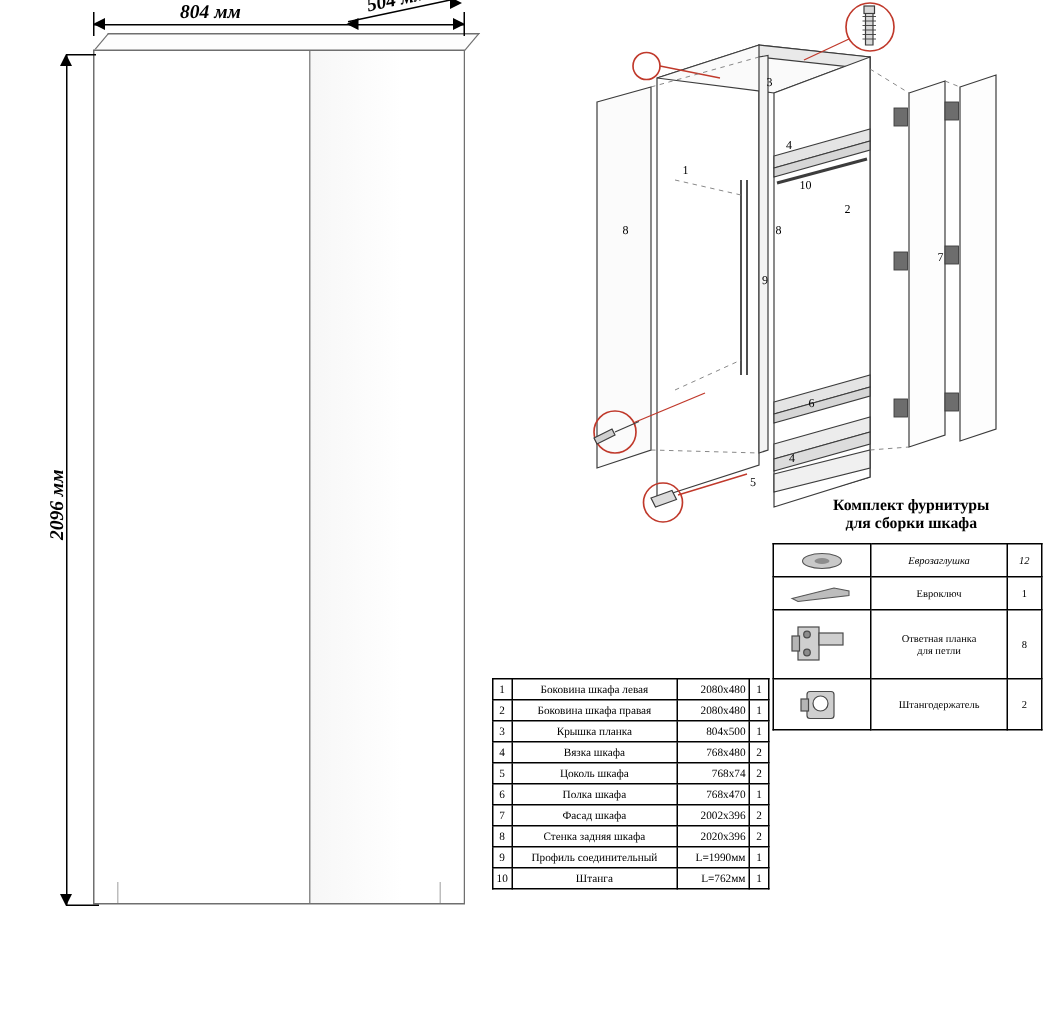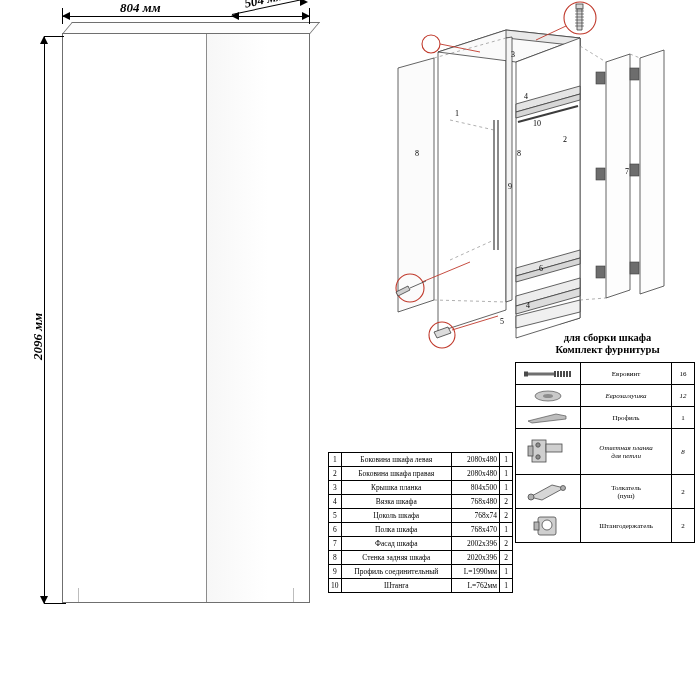--- a/index.html
+++ b/index.html
@@ -296,103 +296,71 @@
     <tr>
       <td class="pt-num">10</td>
       <td class="pt-name">Штанга</td>
       <td class="pt-size">L=762мм</td>
       <td class="pt-qty">1</td>
     </tr>
   </tbody>
 </table>
 
 <div id="fittings-title">
+  <div>Комплект фурнитуры</div>
   <div>для сборки шкафа</div>
-  <div>Комплект фурнитуры</div>
 </div>
 
 <table id="fittings-table">
   <tbody>
 
-    <tr style="height:22px;">
-      <td class="ft-icon">
-        <svg width="52" height="12" viewBox="0 0 52 12">
-          <rect x="2" y="3.5" width="4" height="5" fill="#4a4a4a"></rect>
-          <rect x="6" y="4.5" width="26" height="3" fill="#6f6f6f"></rect>
-          <g fill="#4a4a4a">
-            <rect x="32" y="3" width="2" height="6"></rect>
-              <rect x="35" y="3" width="2" height="6"></rect>
-            <rect x="38" y="3" width="2" height="6"></rect>
-              <rect x="41" y="3" width="2" height="6"></rect>
-            <rect x="44" y="3" width="2" height="6"></rect>
-              <rect x="47" y="3" width="2" height="6"></rect>
-          </g>
-        </svg>
-      </td>
-      <td class="ft-name">Евровинт</td>
-      <td class="ft-qty">16</td>
-    </tr>
 
     <tr style="height:22px;font-style:italic;">
       <td class="ft-icon">
         <svg width="52" height="14" viewBox="0 0 52 14">
           <ellipse cx="26" cy="7" rx="13" ry="5" fill="#c9c9c9" stroke="#555" stroke-width="0.7"></ellipse>
           <ellipse cx="26" cy="7" rx="5" ry="2" fill="#8d8d8d"></ellipse>
         </svg>
       </td>
       <td class="ft-name">Еврозаглушка</td>
       <td class="ft-qty">12</td>
     </tr>
 
     <tr style="height:22px;">
       <td class="ft-icon">
         <svg width="52" height="14" viewBox="0 0 52 14">
           <path d="M6 10 L34 3 L44 5 L44 8 L10 12 Z" fill="#bdbdbd" stroke="#555" stroke-width="0.7"></path>
         </svg>
       </td>
-      <td class="ft-name">Профиль</td>
+      <td class="ft-name">Евроключ</td>
       <td class="ft-qty">1</td>
     </tr>
 
 
 
-    <tr style="height:46px;font-style:italic;">
+    <tr style="height:46px;">
       <td class="ft-icon">
         <svg width="52" height="40" viewBox="0 0 52 40">
           <g stroke="#4a4a4a" stroke-width="0.8" fill="#cfcfcf">
             <rect x="10" y="8" width="14" height="22"></rect>
             <rect x="24" y="12" width="16" height="8"></rect>
             <circle cx="16" cy="13" r="2.2" fill="#8c8c8c"></circle>
             <circle cx="16" cy="25" r="2.2" fill="#8c8c8c"></circle>
             <rect x="6" y="14" width="5" height="10" fill="#b5b5b5"></rect>
           </g>
         </svg>
       </td>
       <td class="ft-name" style="white-space:pre-line;">Ответная планка
 для петли</td>
       <td class="ft-qty">8</td>
     </tr>
 
 
 
 
-    <tr style="height:34px;">
-      <td class="ft-icon">
-        <svg width="52" height="26" viewBox="0 0 52 26">
-          <g stroke="#4a4a4a" stroke-width="0.8" fill="#d6d6d6">
-            <path d="M8 18 L30 6 L42 9 L20 21 Z"></path>
-            <ellipse cx="9" cy="18" rx="3" ry="3" fill="#b0b0b0"></ellipse>
-            <ellipse cx="41" cy="9" rx="2.5" ry="2.5" fill="#b0b0b0"></ellipse>
-          </g>
-        </svg>
-      </td>
-      <td class="ft-name" style="white-space:pre-line;">Толкатель
-(пуш)</td>
-      <td class="ft-qty">2</td>
-    </tr>
 
     <tr style="height:34px;">
       <td class="ft-icon">
         <svg width="52" height="26" viewBox="0 0 52 26">
           <g stroke="#4a4a4a" stroke-width="0.8" fill="#cfcfcf">
             <rect x="16" y="4" width="18" height="18" rx="2"></rect>
             <circle cx="25" cy="12" r="5" fill="#ffffff"></circle>
             <rect x="12" y="9" width="5" height="8" fill="#b5b5b5"></rect>
           </g>
         </svg>

